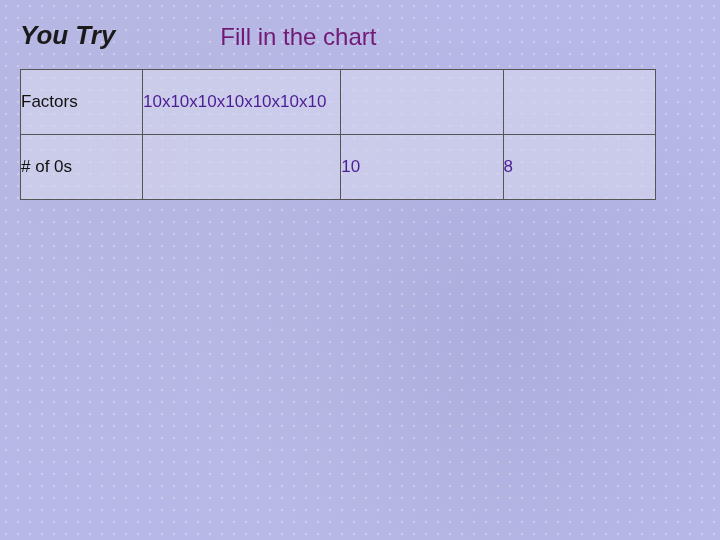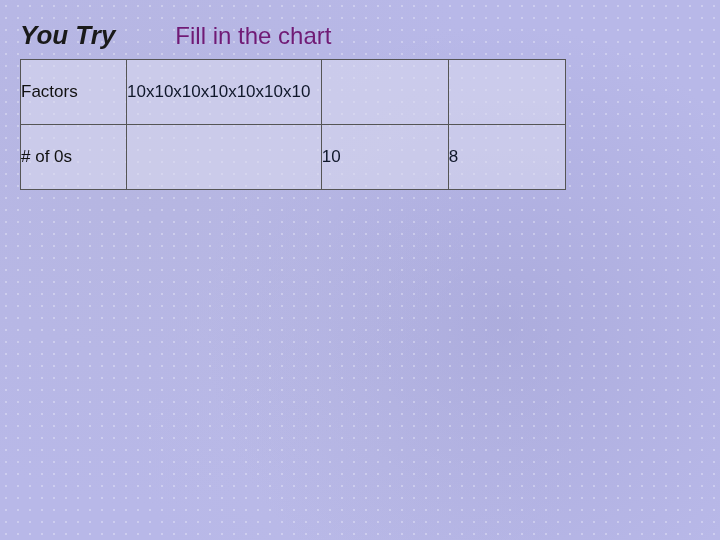--- a/index.html
+++ b/index.html
@@ -32,40 +32,41 @@
     }
 
     .page-container {
       position: relative;
       padding: 20px 20px 20px 20px;
       z-index: 1;
     }
 
     .header-area {
       display: flex;
-      align-items: center;
-      margin-bottom: 8px;
+      align-items: flex-end;
+      margin-bottom: 18px;
+      gap: 45px;
     }
 
     .you-try-label {
       font-size: 26px;
       font-weight: bold;
       color: #1a1a1a;
       margin-right: 60px;
       font-style: italic;
     }
 
     .chart-title {
       font-size: 24px;
       color: #701a75;
       font-weight: normal;
     }
 
     .chart-table {
-      width: 546px;
+      width: 636px;
       border-collapse: collapse;
       background: rgba(220, 220, 240, 0.55);
     }
 
     .chart-table td {
       border: 1.5px solid #555;
       padding: 0;
       height: 65px;
       vertical-align: middle;
     }
@@ -75,21 +76,21 @@
       padding-left: 10px;
       font-size: 17px;
       font-weight: normal;
       color: #111;
     }
 
     .cell-content {
       padding-left: 12px;
       padding-right: 8px;
       font-size: 17px;
-      color: #0f172a;
+      color: #4c1d95;
     }
 
     .col1 { width: 130px; }
     .col2 { width: 200px; }
     .col3 { width: 180px; }
     .col4 { width: 170px; }
 
     sup {
       font-size: 11px;
       vertical-align: super;

